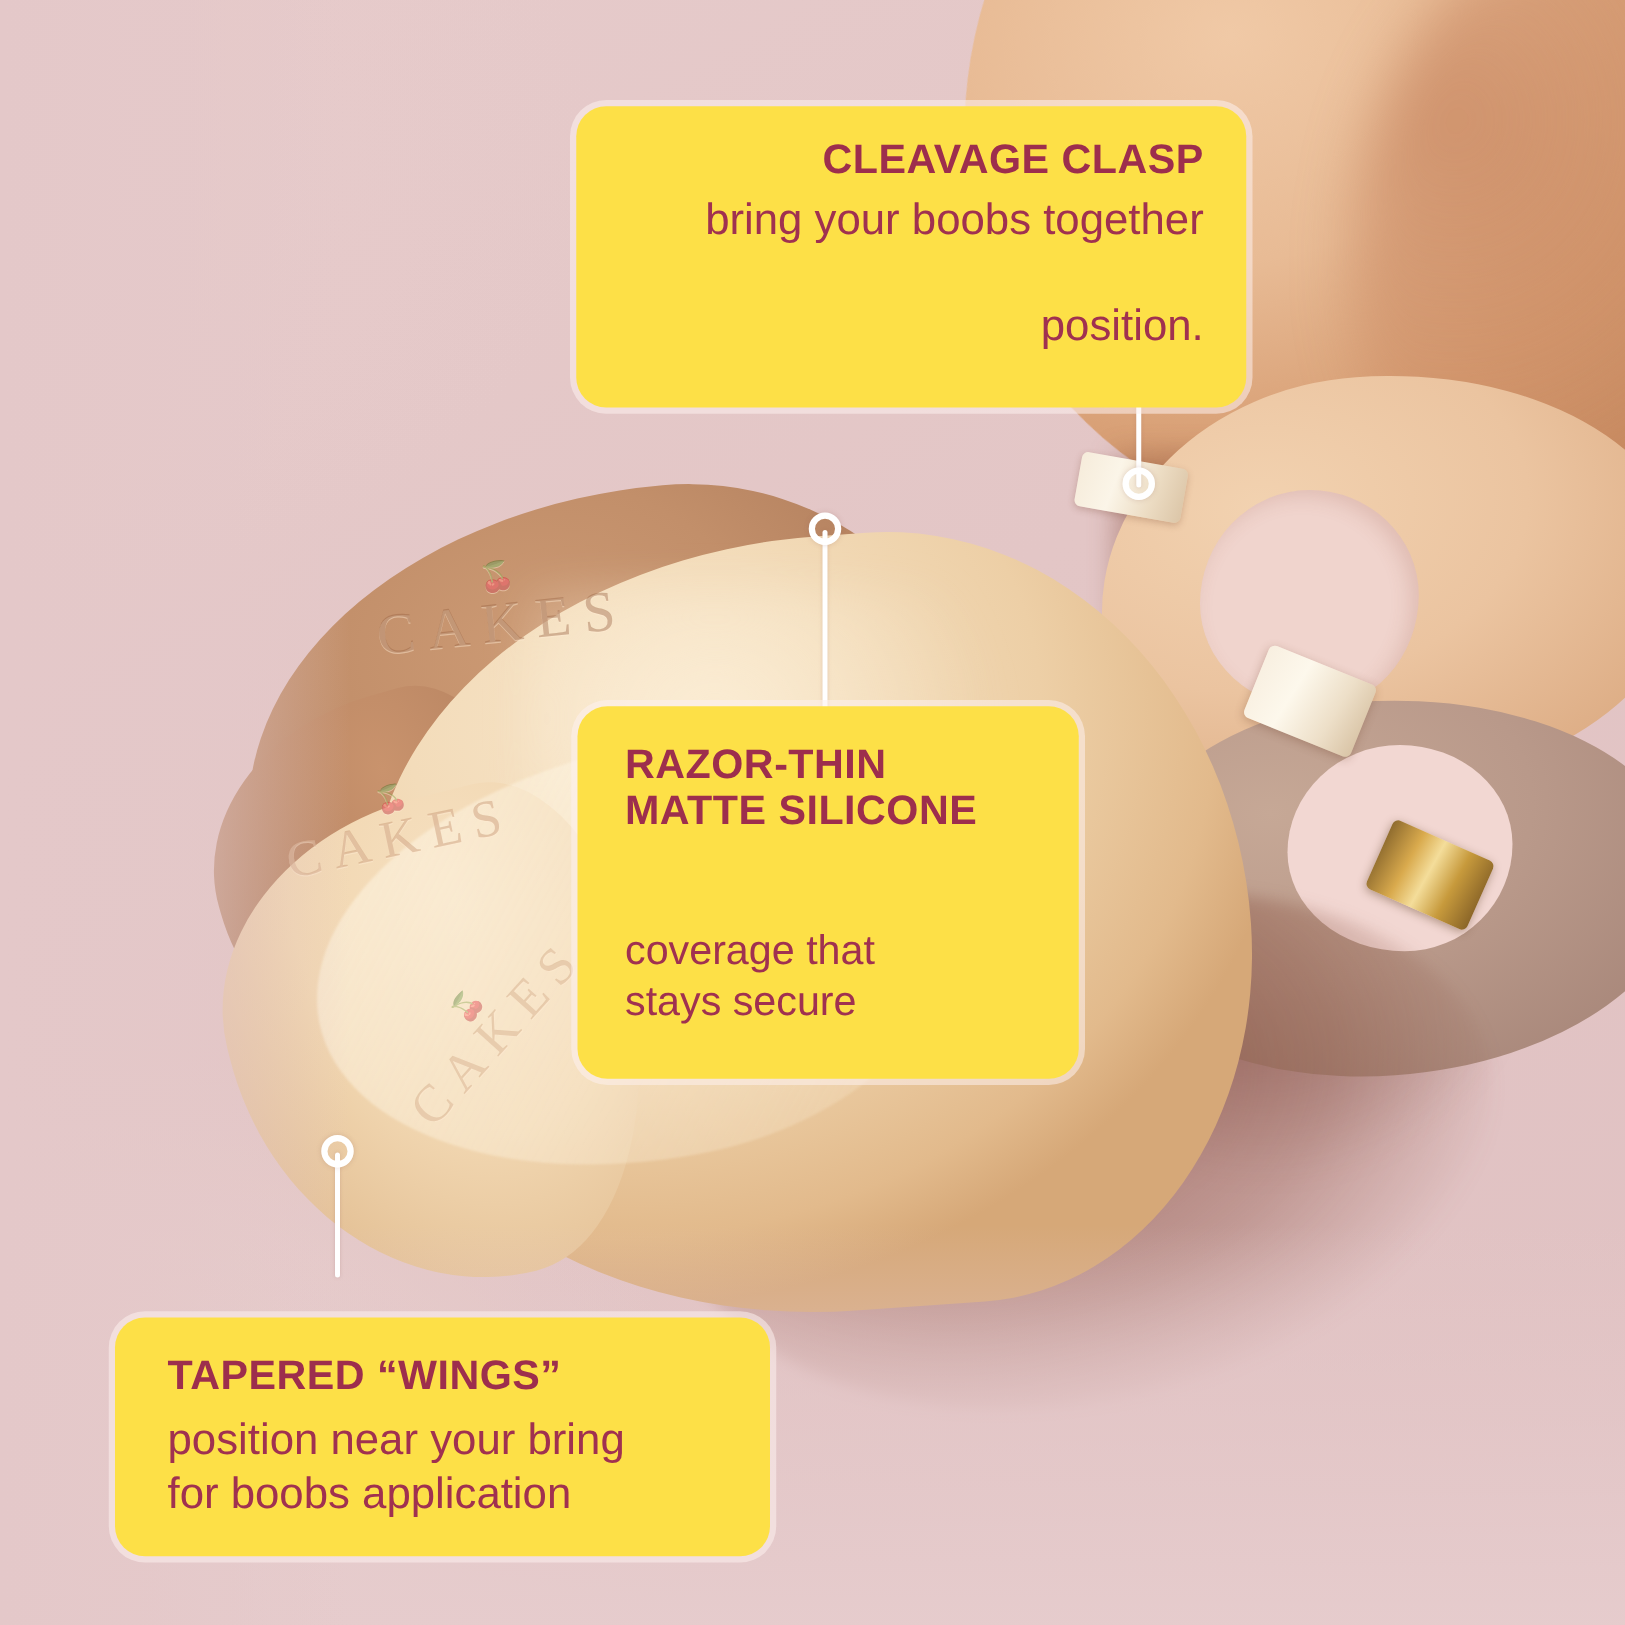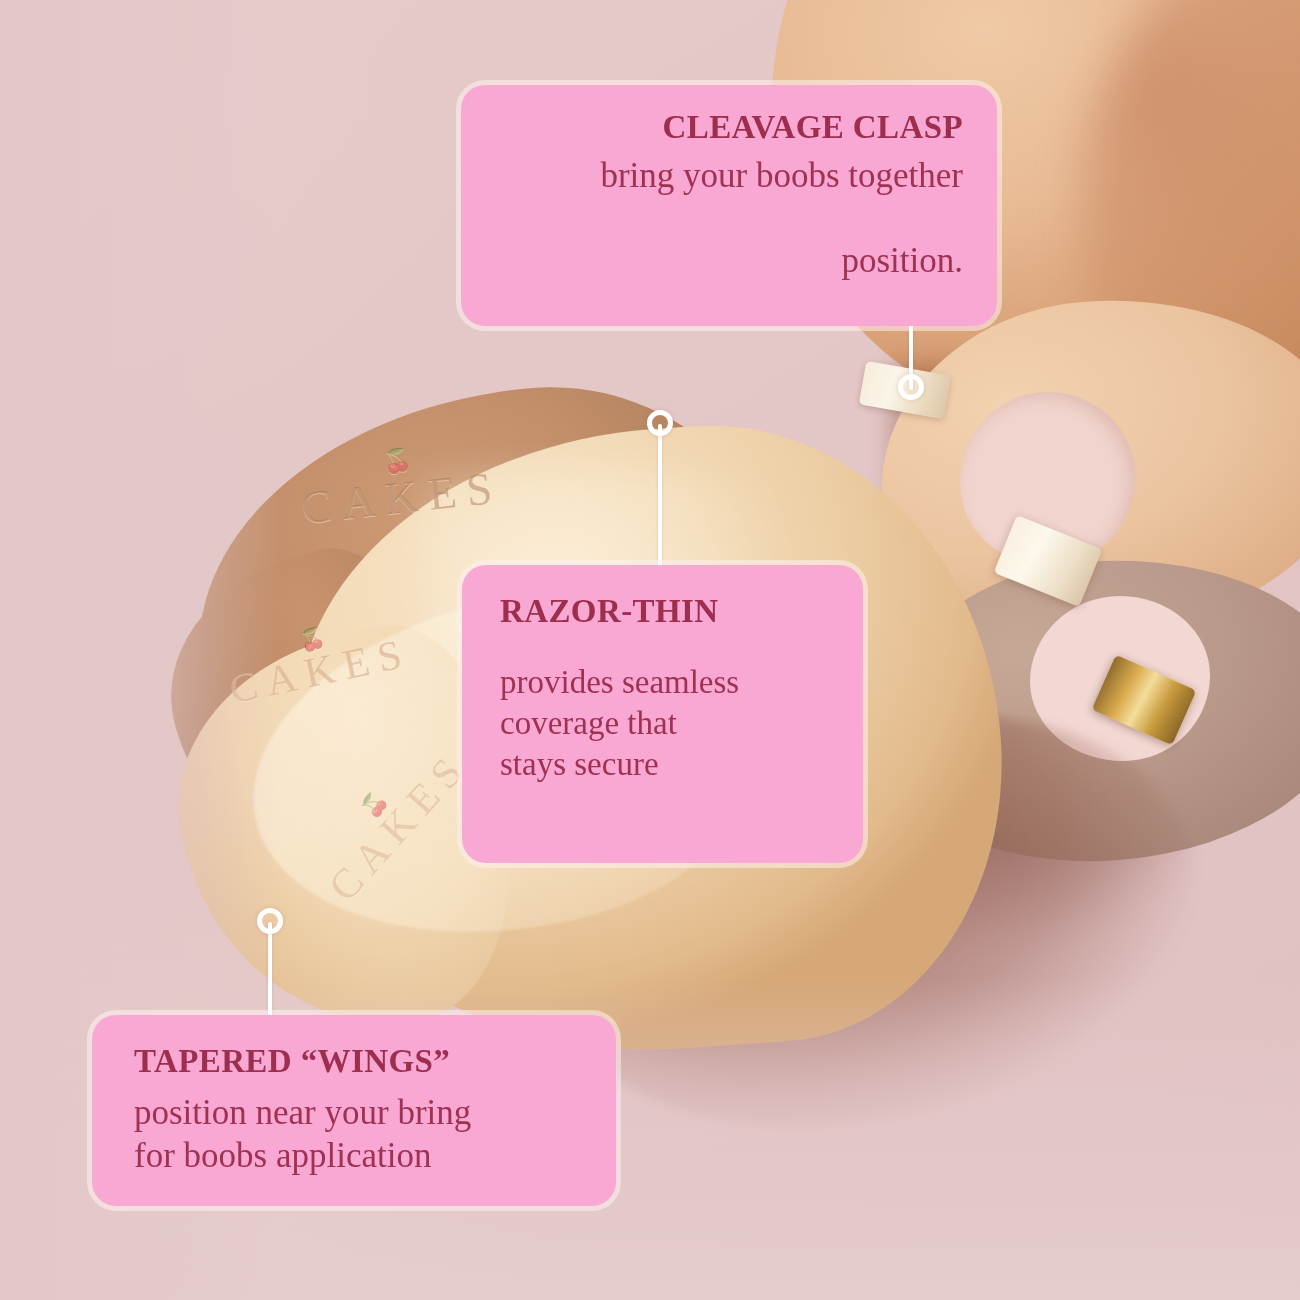--- a/index.html
+++ b/index.html
@@ -221,25 +221,24 @@
     width:26px; height:26px;
     border-radius:50%;
     border:5px solid #ffffff;
     background:transparent;
     box-shadow:0 0 4px rgba(150,100,90,.25);
   }
 
   
   .callout {
     position:absolute;
-    background:#f9a8d4;
+    background:#fde047;
     border-radius:24px;
     color:#9d2e4d;
     box-shadow:0 0 0 5px rgba(253,240,238,.55);
-    font-family:Liberation Serif, serif;
   }
   .callout h3 {
     font-weight:bold;
     font-size:33px;
     letter-spacing:.012em;
     line-height:1.12;
     color:#9d2e4d;
   }
   .callout p {
     font-weight:400;
@@ -257,21 +256,21 @@
 
   #card-razor {
     left:462px; top:565px; width:401px; height:298px;
     padding:28px 26px 24px 38px;
     text-align:left;
   }
   #card-razor h3 { margin-bottom:32px; }
   #card-razor p  { font-size:33px; line-height:1.24; }
 
   #card-wings {
-    left:92px; top:1015px; width:524px; height:191px;
+    left:92px; top:1054px; width:524px; height:191px;
     padding:28px 30px 24px 42px;
     text-align:left;
   }
   #card-wings h3 { margin-bottom:12px; }
 </style>
 </head>
 <body>
 
 <div id="stage">
 
@@ -340,23 +339,24 @@
     <p>
       <span>bring your boobs together</span><br>
       <br>
       <span>position.</span>
     </p>
   </div>
 
   <div class="callout" id="card-razor">
     <h3>
       <span>RAZOR-THIN</span><br>
+      <span>MATTE SILICONE</span>
     </h3>
     <p>
-      <span>provides seamless</span><br>
+      <br>
       <span>coverage that</span><br>
       <span>stays secure</span>
     </p>
   </div>
 
   <div class="callout" id="card-wings">
     <h3>TAPERED “WINGS”</h3>
     <p>
       <span>position near your bring</span><br>
       <span>for boobs application</span>

